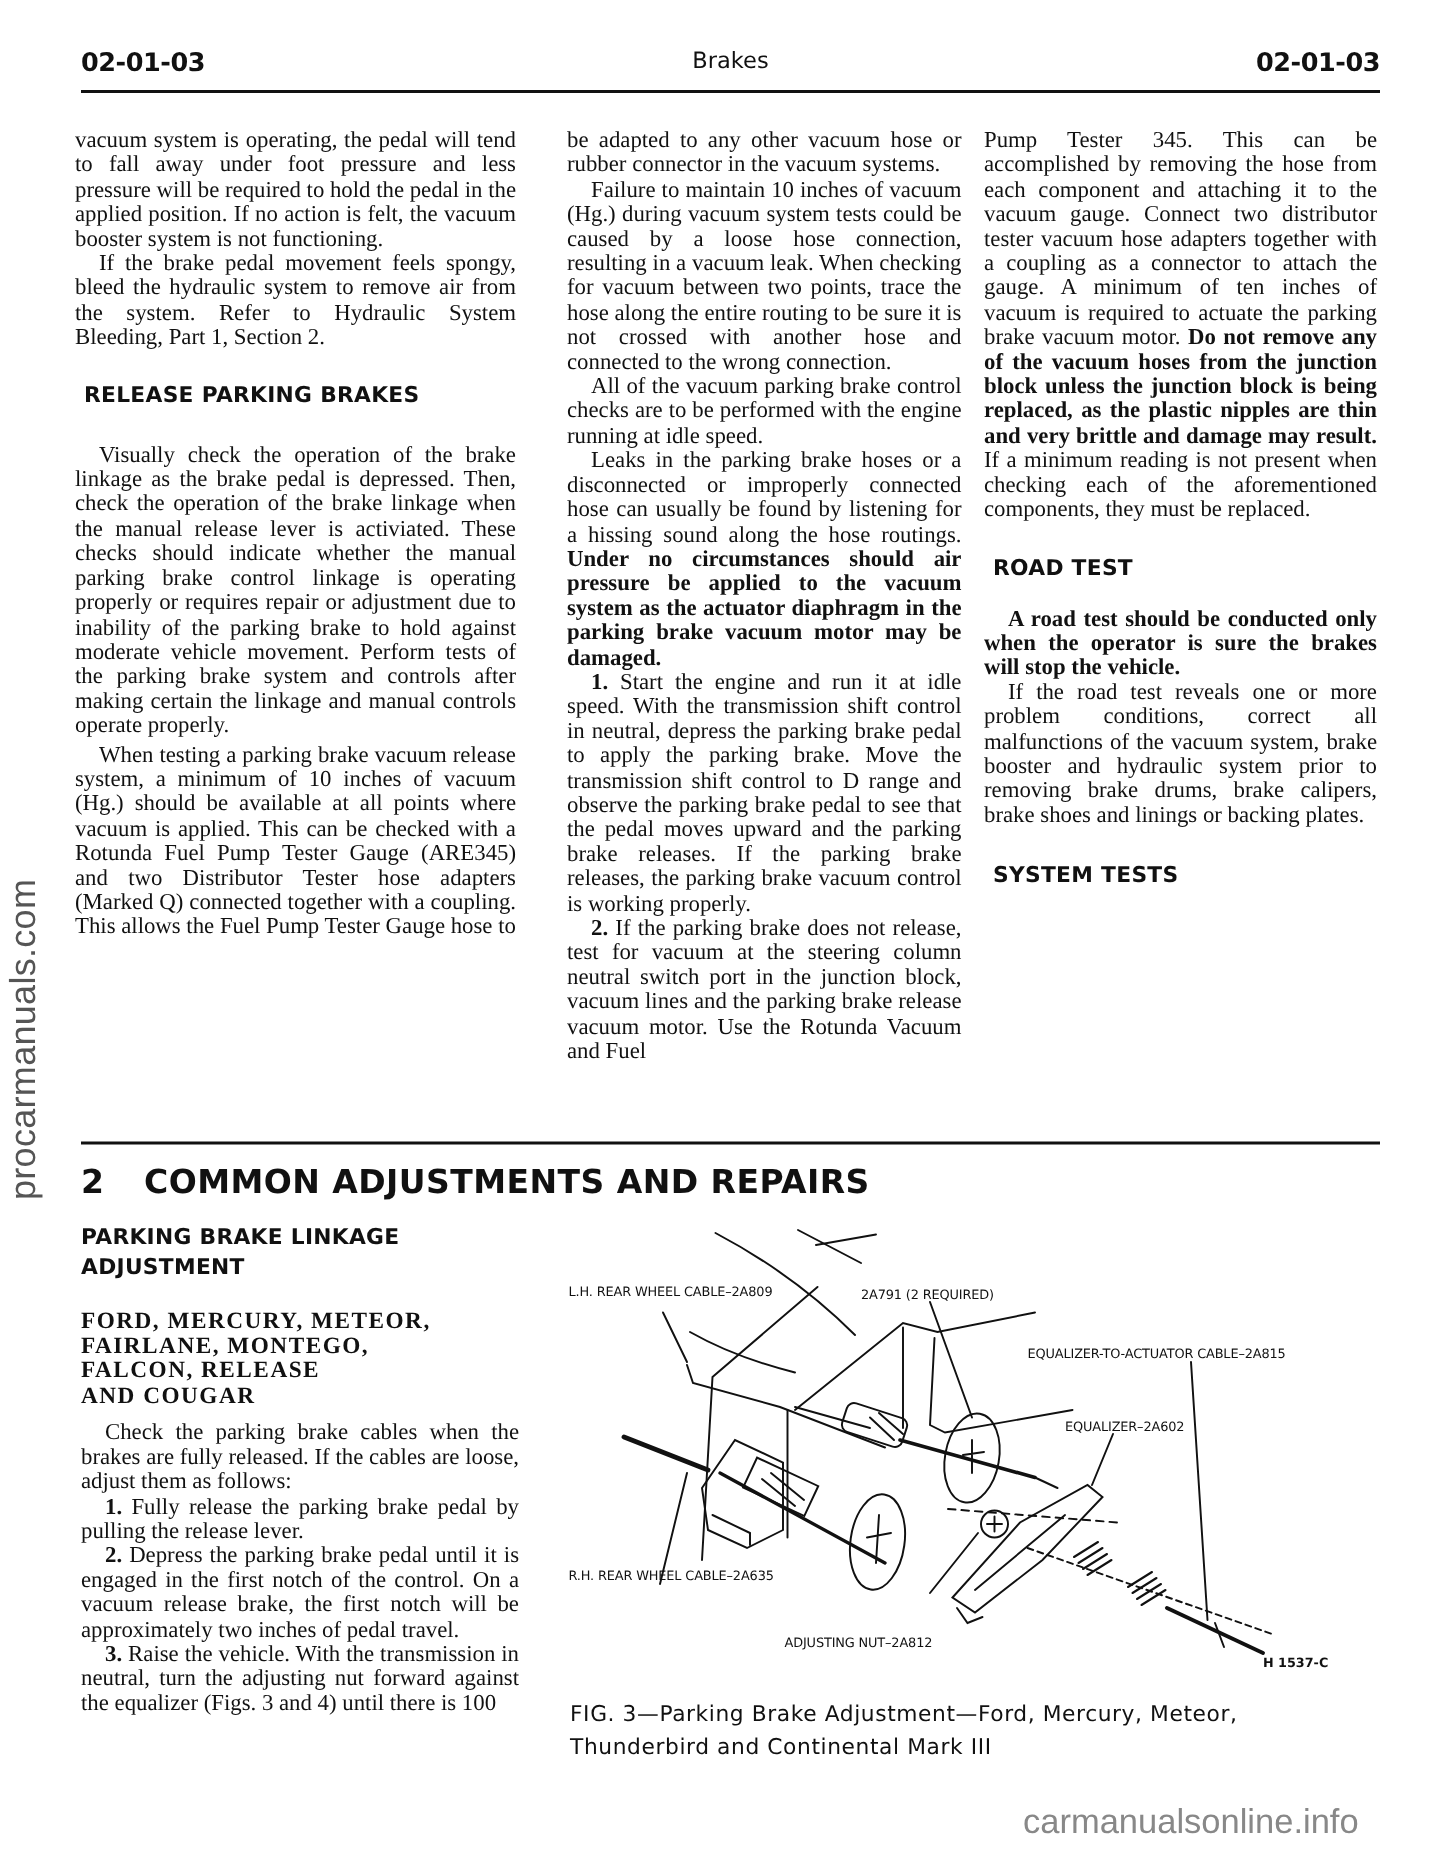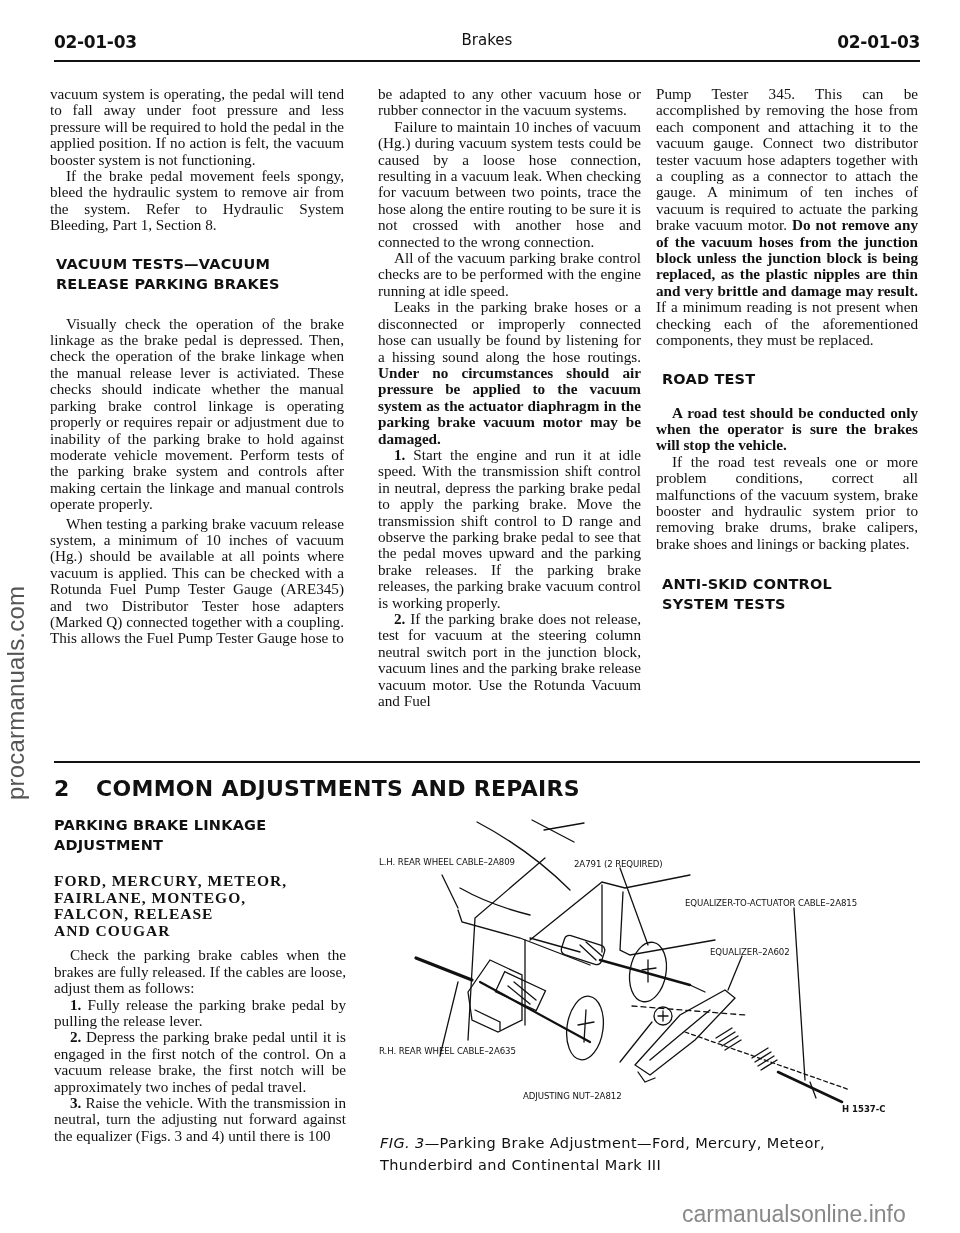--- a/index.html
+++ b/index.html
@@ -32,41 +32,40 @@
   .model-head { font-family: "Liberation Serif", serif; font-weight: bold; font-size: 15.5px; line-height: 16.6px; letter-spacing: 1px; text-align: left; margin-bottom: 8px; }
 
   .c4 { left: 54px; top: 873px; width: 292px; }
 
   .figure { position: absolute; left: 380px; top: 810px; width: 540px; height: 300px; }
   .figure svg { position: absolute; left: 0; top: 0; }
   .lbl { position: absolute; font-family: "DejaVu Sans", sans-serif; font-size: 8.6px; letter-spacing: -0.1px; white-space: nowrap; color: #111; }
   .figid { position: absolute; font-family: "DejaVu Sans", sans-serif; font-weight: bold; font-size: 8.5px; white-space: nowrap; }
 
   .caption { position: absolute; left: 380px; top: 1132px; width: 540px; font-family: "DejaVu Sans", sans-serif; font-size: 14.5px; line-height: 22px; letter-spacing: 0.4px; }
-  .caption .fig-no { font-style: italic; }
+  .caption .fig-no { }
 
   .wm-side { position: absolute; left: 2px; top: 800px; transform-origin: 0 0; transform: rotate(-90deg); font-family: "Liberation Sans", sans-serif; font-size: 24px; color: #555; white-space: nowrap; letter-spacing: 0.2px; }
   .wm-foot { position: absolute; left: 682px; top: 1201px; font-family: "Liberation Sans", sans-serif; font-size: 23px; color: #888; white-space: nowrap; }
 </style>
 </head>
 <body>
 
 <div class="page">
 
   <div class="hdr">
     <span class="hdr-left">02-01-03</span>
     <span class="hdr-center">Brakes</span>
     <span class="hdr-right">02-01-03</span>
   </div>
 
   <div class="col c1">
     <p>vacuum system is operating, the pedal will tend to fall away under foot pressure and less pressure will be required to hold the pedal in the applied position. If no action is felt, the vacuum booster system is not functioning.</p>
-    <p class="ind">If the brake pedal movement feels spongy, bleed the hydraulic system to remove air from the system. Refer to Hydraulic System Bleeding, Part 1, Section 8.</p>
+    <p class="ind">If the brake pedal movement feels spongy, bleed the hydraulic system to remove air from the system. Refer to Hydraulic System Bleeding, Part 1, Section 2.</p>
     <div class="sec-head" style="margin:20px 0 22px 6px;">
-      <div>VACUUM TESTS—VACUUM</div>
       <div>RELEASE PARKING BRAKES</div>
     </div>
     <p class="ind">Visually check the operation of the brake linkage as the brake pedal is depressed. Then, check the operation of the brake linkage when the manual release lever is activiated. These checks should indicate whether the manual parking brake control linkage is operating properly or requires repair or adjustment due to inability of the parking brake to hold against moderate vehicle movement. Perform tests of the parking brake system and controls after making certain the linkage and manual controls operate properly.</p>
     <p class="ind" style="margin-top:3px;">When testing a parking brake vacuum release system, a minimum of 10 inches of vacuum (Hg.) should be available at all points where vacuum is applied. This can be checked with a Rotunda Fuel Pump Tester Gauge (ARE345) and two Distributor Tester hose adapters (Marked Q) connected together with a coupling. This allows the Fuel Pump Tester Gauge hose to</p>
   </div>
 
   <div class="col c2">
     <p>be adapted to any other vacuum hose or rubber connector in the vacuum systems.</p>
     <p class="ind">Failure to maintain 10 inches of vacuum (Hg.) during vacuum system tests could be caused by a loose hose connection, resulting in a vacuum leak. When checking for vacuum between two points, trace the hose along the entire routing to be sure it is not crossed with another hose and connected to the wrong connection.</p>
     <p class="ind">All of the vacuum parking brake control checks are to be performed with the engine running at idle speed.</p>
@@ -74,21 +73,20 @@
     <p class="ind"><b>1.</b><span> Start the engine and run it at idle speed. With the transmission shift control in neutral, depress the parking brake pedal to apply the parking brake. Move the transmission shift control to D range and observe the parking brake pedal to see that the pedal moves upward and the parking brake releases. If the parking brake releases, the parking brake vacuum control is working properly.</span></p>
     <p class="ind"><b>2.</b><span> If the parking brake does not release, test for vacuum at the steering column neutral switch port in the junction block, vacuum lines and the parking brake release vacuum motor. Use the Rotunda Vacuum and Fuel</span></p>
   </div>
 
   <div class="col c3">
     <p><span>Pump Tester 345. This can be accomplished by removing the hose from each component and attaching it to the vacuum gauge. Connect two distributor tester vacuum hose adapters together with a coupling as a connector to attach the gauge. A minimum of ten inches of vacuum is required to actuate the parking brake vacuum motor. </span><b>Do not remove any of the vacuum hoses from the junction block unless the junction block is being replaced, as the plastic nipples are thin and very brittle and damage may result.</b><span> If a minimum reading is not present when checking each of the aforementioned components, they must be replaced.</span></p>
     <div class="sec-head" style="margin:20px 0 16px 6px;">ROAD TEST</div>
     <p class="ind"><b>A road test should be conducted only when the operator is sure the brakes will stop the vehicle.</b></p>
     <p class="ind">If the road test reveals one or more problem conditions, correct all malfunctions of the vacuum system, brake booster and hydraulic system prior to removing brake drums, brake calipers, brake shoes and linings or backing plates.</p>
     <div class="sec-head" style="margin:22px 0 6px 6px;">
-      <div>ANTI-SKID CONTROL</div>
       <div>SYSTEM TESTS</div>
     </div>
   </div>
 
   <div class="rule-mid"></div>
 
   <div class="main-head">
     <span class="num">2</span><span>COMMON ADJUSTMENTS AND REPAIRS</span>
   </div>
 

